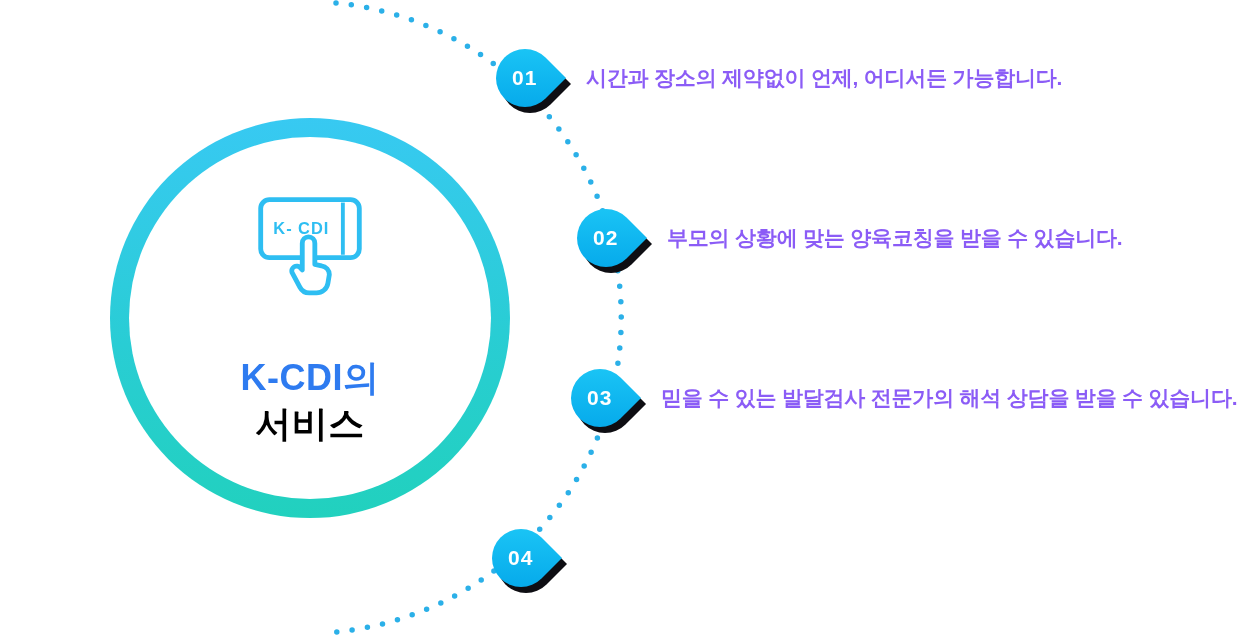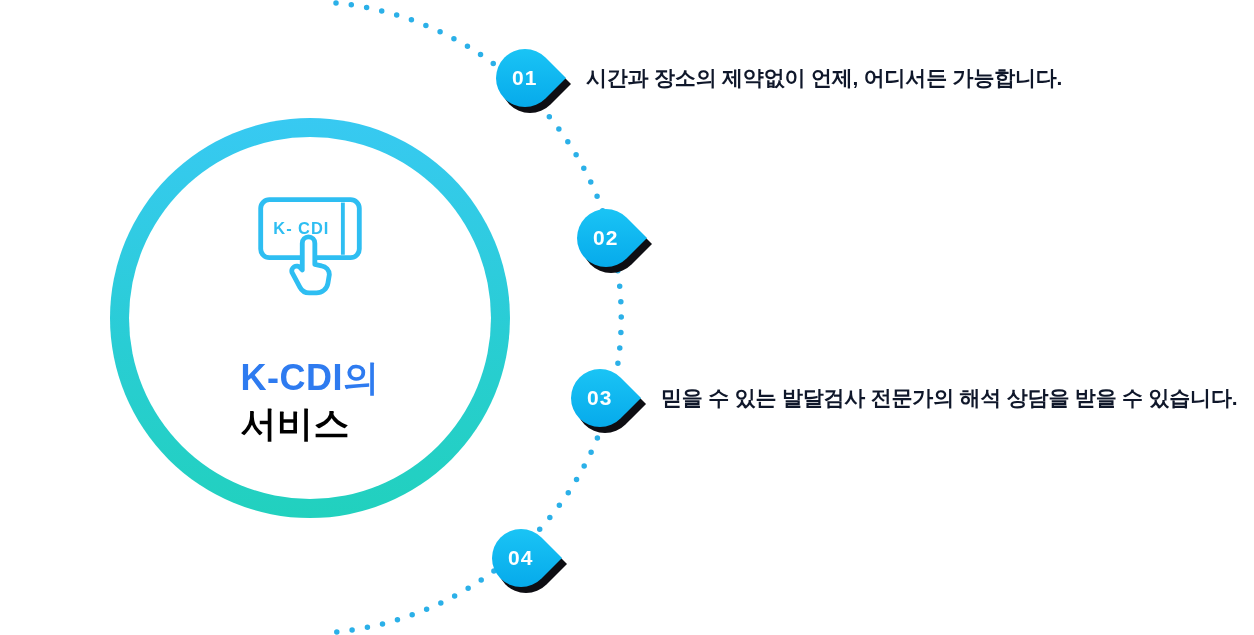--- a/index.html
+++ b/index.html
@@ -30,20 +30,21 @@
     background: #ffffff;
     display: flex;
     flex-direction: column;
     align-items: center;
     justify-content: center;
     gap: 8px;
   }
   .device-icon { line-height: 0; text-align: right; }
 
   .circle-title {
+    text-align: center;
     font-size: 36px;
     font-weight: 800;
     line-height: 1.27;
     letter-spacing: 0.5px;
     margin-top: 41px;
   }
   .circle-title span { display: block; }
   .t1 { color: #2e7bf0; }
   .t2 { color: #2ba6ee; }
   .t3 { color: #000000; }
@@ -56,21 +57,21 @@
     gap: 32px;
   }
   .pos1 { left: 496px; top: 49px;  }
   .pos2 { left: 577px; top: 209px; }
   .pos3 { left: 571px; top: 369px; }
   .pos4 { left: 492px; top: 529px; }
 
   .benefit .btext {
     font-size: 21px;
     font-weight: 700;
-    color: #0f172a;
+    color: #8b5cf6;
     white-space: nowrap;
     letter-spacing: -0.2px;
   }
 
   
   .badge { position: relative; width: 58px; height: 58px; flex: 0 0 auto; }
   .badge-shadow {
     position: absolute; inset: 0;
     border-radius: 50% 0 50% 50%;
     transform: translate(5px, 6px) rotate(45deg);
@@ -127,20 +128,21 @@
     <div class="btext">시간과 장소의 제약없이 언제, 어디서든 가능합니다.</div>
   </div>
 
   <div class="benefit pos2">
     <div class="badge">
       <div class="badge-shadow"></div>
       <div class="badge-face">
         <span class="badge-num">02</span>
       </div>
     </div>
+    <div class="btext">부모의 상황에 맞는 양육코칭을 받을 수 있습니다.</div>
   </div>
 
   <div class="benefit pos3">
     <div class="badge">
       <div class="badge-shadow"></div>
       <div class="badge-face">
         <span class="badge-num">03</span>
       </div>
     </div>
     <div class="btext">믿을 수 있는 발달검사 전문가의 해석 상담을 받을 수 있습니다.</div>

